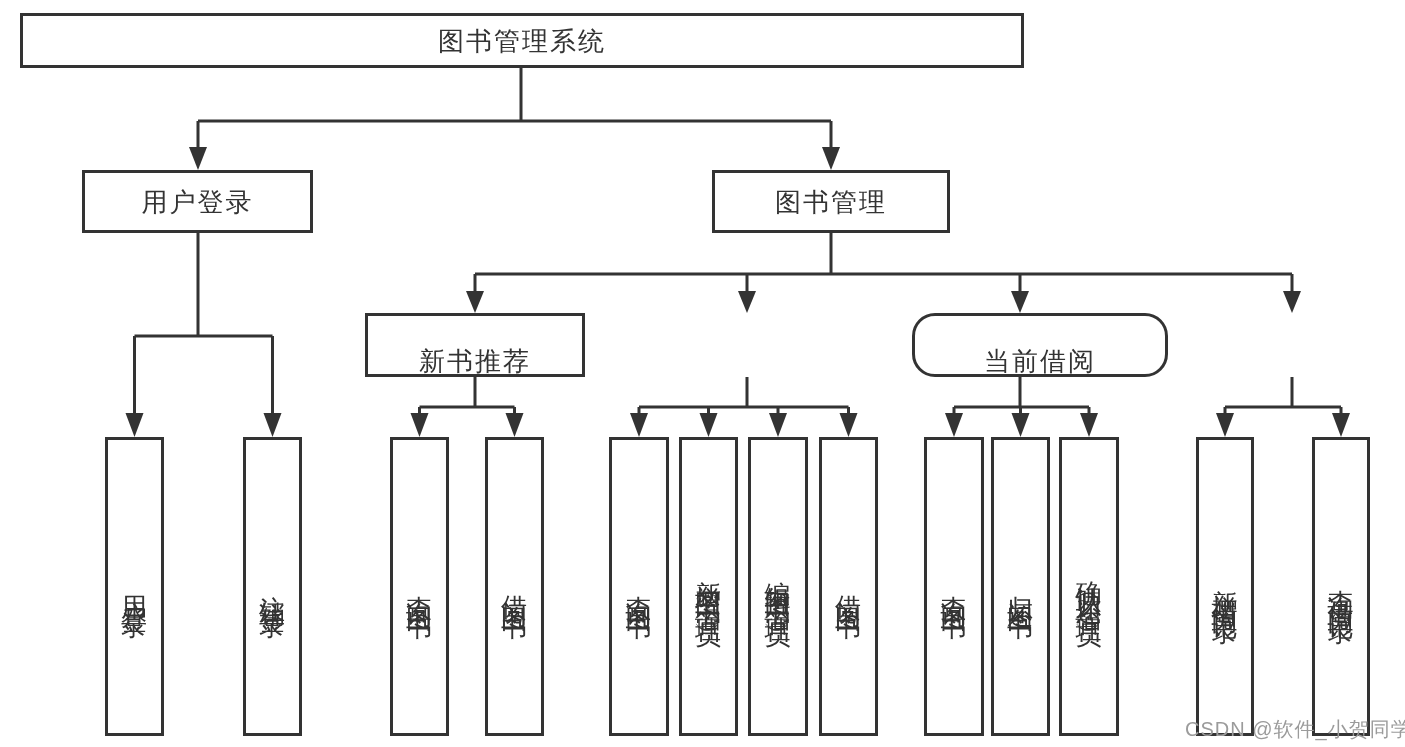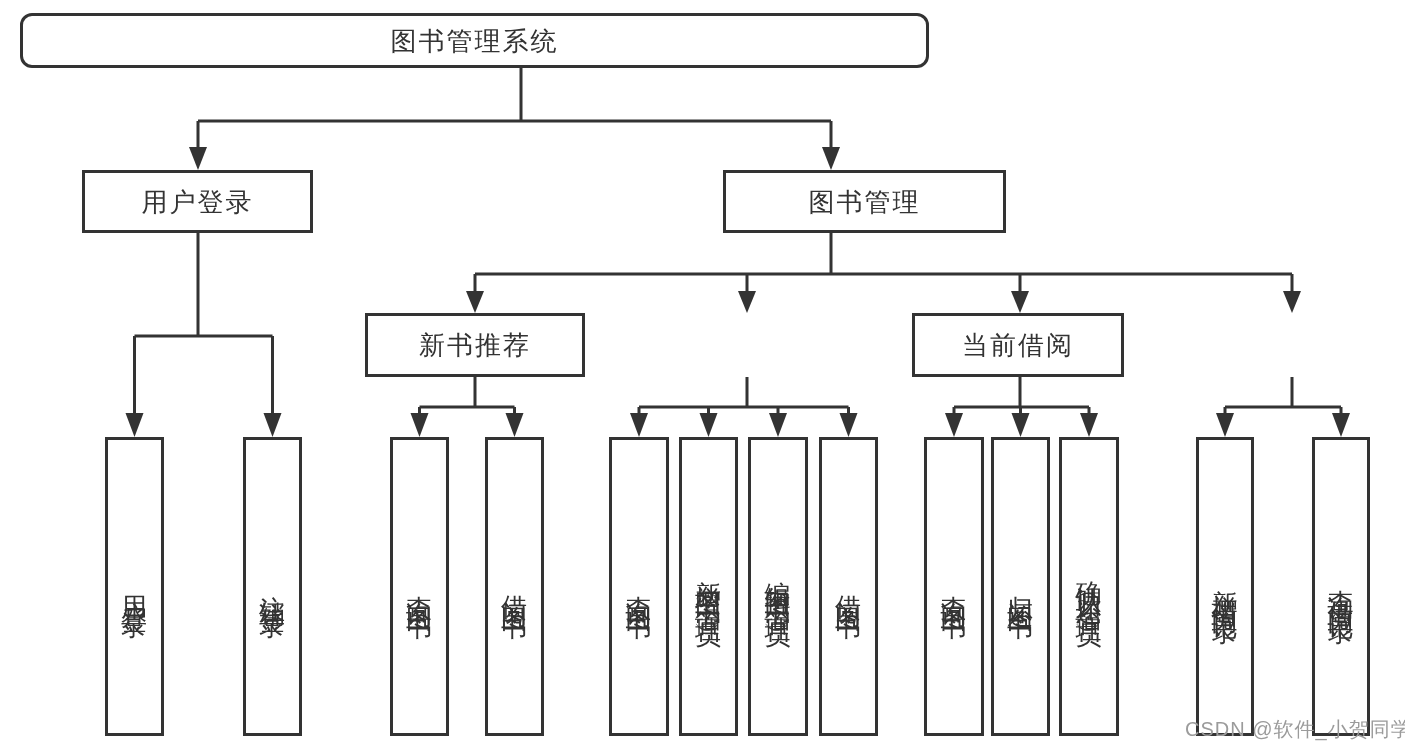--- a/index.html
+++ b/index.html
@@ -23,23 +23,23 @@
     border: 3px solid #333333;
     box-sizing: border-box;
     display: flex;
     align-items: center;
     justify-content: center;
     color: #333333;
     z-index: 1;
     line-height: 1;
   }
   .h-label { font-size: 26px; letter-spacing: 2px; white-space: nowrap; }
-  .root-box   { left: 20px;  top: 13px;  width: 909px; height: 55px; border-radius: 12px; }
+  .root-box   { left: 20px;  top: 13px;  width: 1004px; height: 55px; }
   .l2-box     { top: 170px; height: 63px; }
-  .l3-box     { top: 313px; height: 64px; }
+  .l3-box     { top: 313px; height: 64px; align-items: flex-end; }
   .leaf       { top: 437px; height: 299px; }
   .v-text {
     writing-mode: vertical-rl;
     text-orientation: mixed;
     font-size: 26px;
     letter-spacing: 6px;
     line-height: 1;
     white-space: nowrap;
     color: #333333;
   }
@@ -114,28 +114,28 @@
     <polygon points="1332,413 1350,413 1341,437" fill="#333333"></polygon>
   </svg>
 
   <div class="node root-box">
     <span class="h-label">图书管理系统</span>
   </div>
 
   <div class="node l2-box" style="left:82px; width:231px;">
     <span class="h-label">用户登录</span>
   </div>
-  <div class="node l2-box" style="left:712px; width:283px;margin-left:11px;">
+  <div class="node l2-box" style="left:712px; width:238px;">
     <span class="h-label">图书管理</span>
   </div>
 
   <div class="node l3-box" style="left:365px; width:220px;">
     <span class="h-label">新书推荐</span>
   </div>
-  <div class="node l3-box" style="left:912px; width:212px;">
+  <div class="node l3-box" style="left:912px; width:256px;border-radius:23px;">
     <span class="h-label">当前借阅</span>
   </div>
 
   <div class="node leaf" style="left:105px; width:59px;">
     <span class="v-text">用户登录</span>
   </div>
   <div class="node leaf" style="left:243px; width:59px;">
     <span class="v-text">注销登录</span>
   </div>
 

